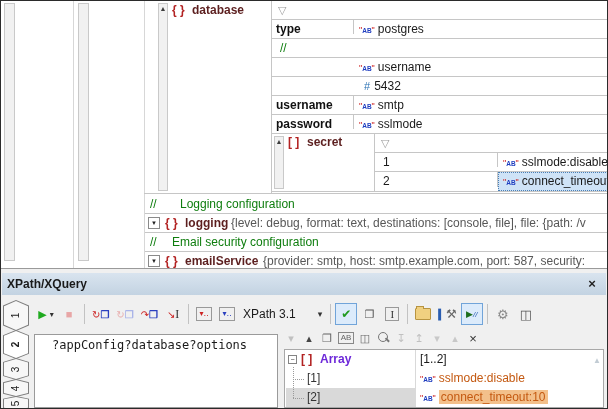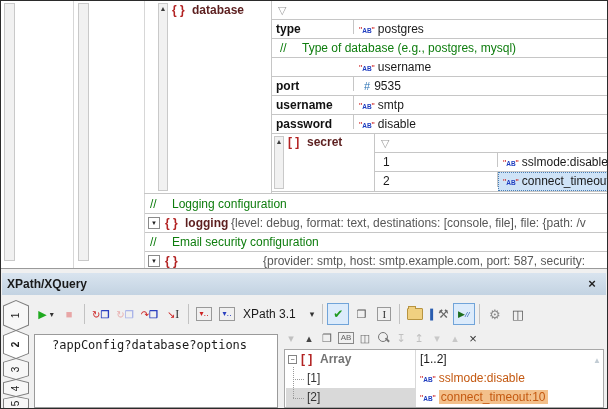--- a/index.html
+++ b/index.html
@@ -31,21 +31,21 @@
   .expbtn span{display:block;font-size:6px;line-height:10px;color:#222;}
   
   .panel{position:absolute;left:0;top:267px;width:100%;height:142px;background:#f0f0f0;border-top:1px solid #9a9a9a;box-sizing:border-box;}
   .phead{position:absolute;left:1px;right:1px;top:4px;height:22px;background:linear-gradient(#d9e4ef,#c3d3e2);
          line-height:22px;font-weight:bold;padding-left:5px;box-sizing:border-box;}
   .pclose{position:absolute;right:6px;top:0;width:16px;height:22px;text-align:center;color:#222;font-size:13px;cursor:default;}
   .tbar{position:absolute;left:34px;top:29px;height:32px;display:flex;align-items:center;gap:1px;}
   .btn{height:22px;min-width:22px;display:flex;align-items:center;justify-content:center;border:1px solid transparent;box-sizing:border-box;padding:0 2px;}
   .btn.active{background:#dcebfb;border:1px solid #71a4d9;}
   .tsep{width:1px;height:20px;background:#c2c2c2;margin:0 3px;}
-  .combo{display:flex;align-items:center;gap:14px;padding:0 4px;text-align:center;}
+  .combo{display:flex;align-items:center;gap:22px;padding:0 4px;text-align:center;}
   .tabs{position:absolute;left:2px;top:31px;width:28px;}
   .tab{position:relative;width:26px;margin-bottom:-1px;}
   .tab .shape{position:absolute;inset:0;background:#7e7e7e;
       clip-path:polygon(50% 0,100% 18%,100% 82%,50% 100%,0 82%,0 18%);}
   .tab .inner{position:absolute;inset:1px;background:#f7f7f7;display:flex;align-items:center;justify-content:center;
       clip-path:polygon(50% 0,100% 18%,100% 82%,50% 100%,0 82%,0 18%);font-size:10px;color:#222;}
   .tab.on .inner{background:#ffffff;font-weight:bold;}
   .editor{position:absolute;left:33px;top:65px;width:244px;height:74px;background:#fff;border:1px solid #9a9a9a;box-sizing:border-box;
       font-family:"DejaVu Sans Mono","Liberation Mono",monospace;font-size:12px;padding:3px 2px 2px 17px;white-space:nowrap;overflow:hidden;}
   .results{position:absolute;left:283px;top:59px;width:322px;height:81px;}
@@ -90,47 +90,45 @@
 
       <div class="cellrow" style="top:19px;">
         <div class="kcell" style="width:82px;"><span class="key">type</span></div>
         <div class="vcell" style="left:82px;right:0;">
           <span class="ab"><span class="q">"</span><span class="t">AB</span><span class="q">"</span></span><span>postgres</span>
         </div>
       </div>
 
       <div class="cellrow cmt" style="top:38px;">
         <span class="abs" style="left:8px;">//</span>
-        <span class="abs" style="left:30px;">Type of database (e.g., postgres, mysql)</span>
       </div>
 
       <div class="cellrow" style="top:57px;">
         <div class="vcell" style="left:82px;right:0;">
           <span class="ab"><span class="q">"</span><span class="t">AB</span><span class="q">"</span></span><span>username</span>
         </div>
       </div>
 
       <div class="cellrow" style="top:76px;">
-        <div class="kcell" style="width:82px;"><span class="key">port</span></div>
         <div class="vcell" style="left:82px;right:0;padding-left:10px;">
-          <span class="hash">#</span><span>9535</span>
+          <span class="hash">#</span><span>5432</span>
         </div>
       </div>
 
       <div class="cellrow" style="top:95px;">
         <div class="kcell" style="width:82px;"><span class="key">username</span></div>
         <div class="vcell" style="left:82px;right:0;">
           <span class="ab"><span class="q">"</span><span class="t">AB</span><span class="q">"</span></span><span>smtp</span>
         </div>
       </div>
 
       <div class="cellrow" style="top:114px;">
         <div class="kcell" style="width:82px;"><span class="key">password</span></div>
         <div class="vcell" style="left:82px;right:0;">
-          <span class="ab"><span class="q">"</span><span class="t">AB</span><span class="q">"</span></span><span>disable</span>
+          <span class="ab"><span class="q">"</span><span class="t">AB</span><span class="q">"</span></span><span>sslmode</span>
         </div>
       </div>
 
       <div class="abs" style="top:133px;left:0;width:100%;height:58px;border-bottom:1px solid #c6c6c6;box-sizing:border-box;">
         <div class="abs" style="left:0;top:0;width:103px;height:100%;border-right:1px solid #c6c6c6;box-sizing:border-box;">
           <div class="track" style="left:2px;top:2px;width:10px;height:53px;">
             <span class="tri">▲</span>
           </div>
           <span class="abs red" style="left:16px;top:1px;">[ ]</span>
           <span class="abs name" style="left:35px;top:1px;">secret</span>
@@ -153,39 +151,40 @@
           </div>
         </div>
       </div>
     </div>
 
     <div class="hline" style="left:143px;top:192px;width:465px;"></div>
 
     <div class="abs" style="left:144px;top:194px;width:462px;height:73px;overflow:hidden;">
       <div class="cellrow cmt" style="top:0;">
         <span class="abs" style="left:5px;">//</span>
-        <span class="abs" style="left:27px;">Logging configuration</span>
+        <span class="abs" style="left:35px;">Logging configuration</span>
       </div>
       <div class="cellrow" style="top:19px;">
         <div class="expbtn" style="left:3px;top:3px;">
             <span>▼</span>
           </div>
         <span class="abs red" style="left:20px;">{ }</span>
         <span class="abs name" style="left:40px;">logging</span>
         <span class="abs sum" style="left:86px;">{level: debug, format: text, destinations: [console, file], file: {path: /v</span>
       </div>
       <div class="cellrow cmt" style="top:38px;">
         <span class="abs" style="left:5px;">//</span>
         <span class="abs" style="left:27px;">Email security configuration</span>
       </div>
       <div class="cellrow" style="top:57px;border-bottom:none;">
         <div class="expbtn" style="left:3px;top:3px;">
             <span>▼</span>
           </div>
         <span class="abs red" style="left:20px;">{ }</span>
+        <span class="abs name" style="left:40px;">emailService</span>
         <span class="abs sum" style="left:118px;">{provider: smtp, host: smtp.example.com, port: 587, security:</span>
       </div>
     </div>
   </div>
 
   <div class="panel">
 
     <div class="phead">
       <span>XPath/XQuery</span>
       <span class="pclose">×</span>
@@ -316,21 +315,21 @@
 
         <div class="abs" style="left:1px;top:38px;width:129px;height:19px;background:#d9d9d9;"></div>
 
         <div class="dotv" style="left:8px;top:17px;height:31px;"></div>
         <div class="doth" style="left:8px;top:29px;width:11px;"></div>
         <div class="doth" style="left:8px;top:48px;width:11px;"></div>
 
         <div class="rrow" style="top:0;">
           <span class="abs" style="left:3px;top:5px;width:9px;height:9px;border:1px solid #848484;background:#fff;box-sizing:border-box;font-size:7px;line-height:7px;text-align:center;color:#333;">−</span>
           <span class="abs red" style="left:16px;">[ ]</span>
-          <span class="abs name" style="left:35px;color:#737373;">Array</span>
+          <span class="abs name" style="left:35px;color:#6d28d9;">Array</span>
           <span class="abs" style="left:135px;">[1..2]</span>
           <span class="abs" style="left:308px;top:1px;color:#c2ccd4;font-size:8px;">▲</span>
         </div>
 
         <div class="rrow" style="top:19px;">
           <span class="abs" style="left:22px;color:#333;">[1]</span>
           <span class="abs" style="left:135px;"><span class="ab"><span class="q">"</span><span class="t">AB</span><span class="q">"</span></span><span class="orange">sslmode:disable</span></span>
         </div>
 
         <div class="rrow" style="top:38px;">

